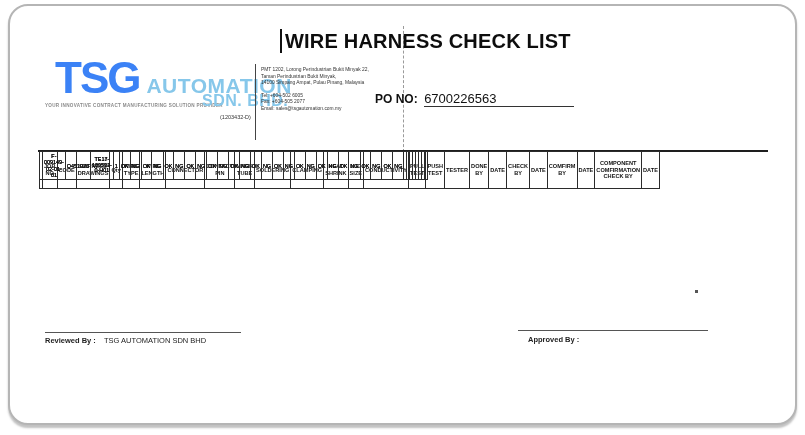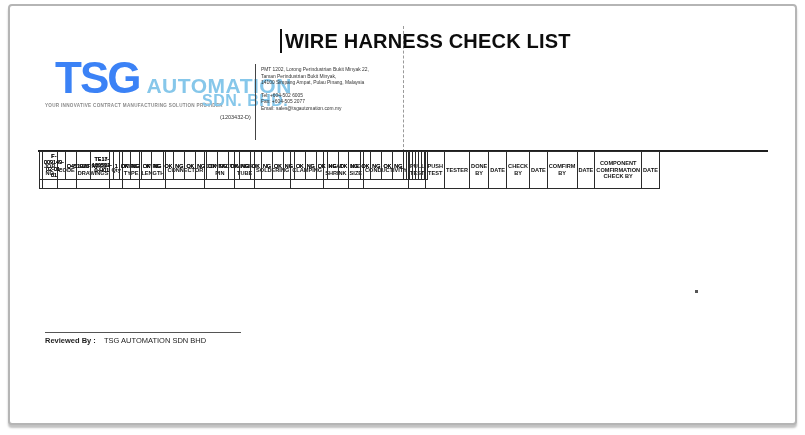--- a/index.html
+++ b/index.html
@@ -1,18 +1,18 @@
 <!DOCTYPE html>
 <html><head>
 <meta charset="utf-8">
 <style>
   html,body{margin:0;padding:0;background:#fff;width:805px;height:435px;overflow:hidden;
     font-family:"Liberation Sans",sans-serif;}
   .page{position:absolute;left:8px;top:4px;width:785px;height:417px;background:#fff;
-    border:2px solid #b5b5b5;border-radius:4px;box-shadow:0 3px 2px rgba(120,120,120,.45);}
+    border:2px solid #b5b5b5;border-radius:20px;box-shadow:0 3px 2px rgba(120,120,120,.45);}
   .page *{position:absolute;}
 
   
   .title-wrap{left:270px;top:22px;height:26px;display:flex;align-items:center;}
   .cursor{position:relative;display:inline-block;width:2px;height:24px;background:#111;margin-right:3px;}
   h1.title{position:relative;margin:0;font-size:20px;font-weight:bold;color:#0d0d0d;letter-spacing:.2px;white-space:nowrap;}
 
   
   .logo{left:45px;top:50px;display:flex;align-items:baseline;white-space:nowrap;}
   .logo .tsg{position:relative;font-size:44px;font-weight:bold;letter-spacing:-2px;line-height:1;}
@@ -89,20 +89,24 @@
   <div class="address">
     <span>PMT 1202, Lorong Perindustrian Bukit Minyak 22,</span>
     <span>Taman Perindustrian Bukit Minyak,</span>
     <span>14100 Simpang Ampat, Pulau Pinang, Malaysia</span>
     <span class="addr-gap"></span>
     <span>Tel: +604-502 6005</span>
     <span>Fax: +604-505 2077</span>
     <span>Email: sales@tsgautomation.com.my</span>
   </div>
 
+  <div class="po-row">
+    <span class="lbl">PO NO:</span>
+    <span class="val">6700226563</span>
+  </div>
 
   <table class="check">
       <colgroup>
         <col style="width: 8px;">
         <col style="width: 56px;">
         <col style="width: 34px;">
         <col style="width: 52px;">
         <col style="width: 14px;">
         <col style="width: 12px;">
         <col style="width: 12px;">
@@ -293,15 +297,18 @@
           <td class="cell-component"></td>
           <td class="cell-date4"></td>
         </tr>
       </tbody>
     </table>
 
   <div class="footer-left">
     <span class="lbl">Reviewed By :</span>
     <span class="val">TSG AUTOMATION SDN BHD</span>
   </div>
+  <div class="footer-right">
+    <span class="lbl">Approved By :</span>
+  </div>
 
   <div class="stray-dot"></div>
 </div>
 
 </body></html>

